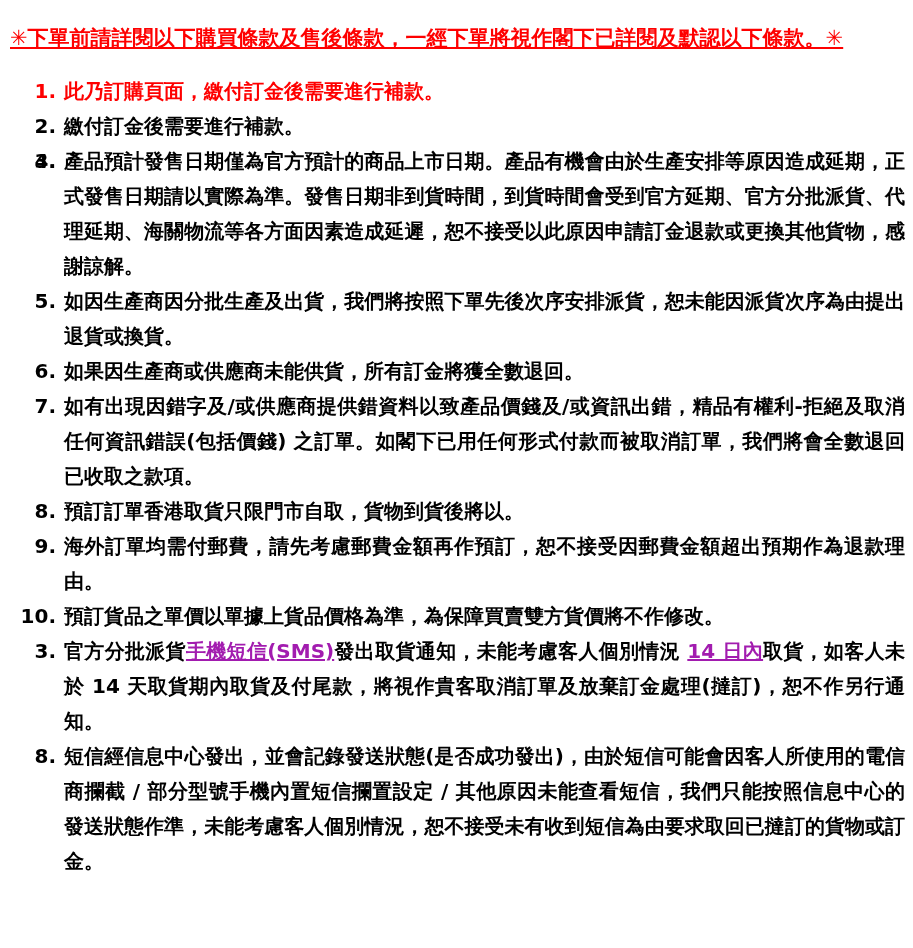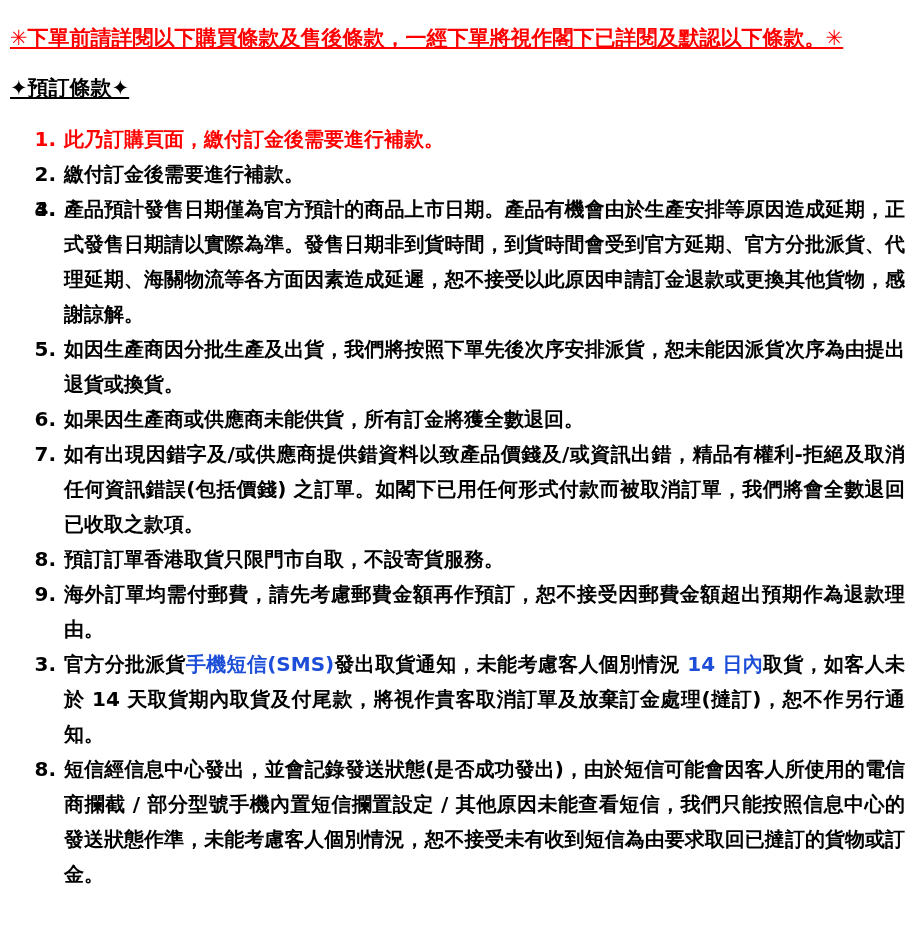--- a/index.html
+++ b/index.html
@@ -39,33 +39,31 @@
   }
   .term .num {
     position: absolute;
     left: 0;
     top: 0;
     width: 46px;
     text-align: right;
   }
   .term.red { color: #fe0000; }
   .hl-red {
-    color: #1d4ed8;
+    color: #a21caf;
+    text-decoration: underline;
   }
 </style>
 </head>
 <body>
 
 <div class="page">
 
   <div class="notice">✳下單前請詳閱以下購買條款及售後條款，一經下單將視作閣下已詳閱及默認以下條款。✳</div>
 
-  <div>
-    <span class="section-title">✦預訂條款✦</span>
-  </div>
 
   <div class="terms">
 
     <div class="term red">
       <span class="num">1.</span>
       <span class="text">此乃訂購頁面，繳付訂金後需要進行補款。</span>
     </div>
 
     <div class="term">
       <span class="num">2.</span>
@@ -91,28 +89,32 @@
       <span class="text">如果因生產商或供應商未能供貨，所有訂金將獲全數退回。</span>
     </div>
 
     <div class="term">
       <span class="num">7.</span>
       <span class="text">如有出現因錯字及/或供應商提供錯資料以致產品價錢及/或資訊出錯，精品有權利-拒絕及取消任何資訊錯誤(包括價錢) 之訂單。如閣下已用任何形式付款而被取消訂單，我們將會全數退回已收取之款項。</span>
     </div>
 
     <div class="term">
       <span class="num">8.</span>
-      <span class="text">預訂訂單香港取貨只限門市自取，不設寄貨服務。</span>
+      <span class="text">預訂訂單香港取貨只限門市自取，貨物到貨後將以。</span>
     </div>
 
     <div class="term">
       <span class="num">9.</span>
       <span class="text">海外訂單均需付郵費，請先考慮郵費金額再作預訂，恕不接受因郵費金額超出預期作為退款理由。</span>
     </div>
 
+    <div class="term">
+      <span class="num">10.</span>
+      <span class="text">預訂貨品之單價以單據上貨品價格為準，為保障買賣雙方貨價將不作修改。</span>
+    </div>
 
     <div class="term">
       <span class="num">3.</span>
       <span class="text"><span>官方分批派貨</span><span class="hl-red">手機短信(SMS)</span><span>發出取貨通知，未能考慮客人個別情況 </span><span class="hl-red">14 日內</span><span>取貨，如客人未於 14 天取貨期內取貨及付尾款，將視作貴客取消訂單及放棄訂金處理(撻訂)，恕不作另行通知。</span></span>
     </div>
 
     <div class="term">
       <span class="num">8.</span>
       <span class="text">短信經信息中心發出，並會記錄發送狀態(是否成功發出)，由於短信可能會因客人所使用的電信商攔截 / 部分型號手機內置短信攔置設定 / 其他原因未能查看短信，我們只能按照信息中心的發送狀態作準，未能考慮客人個別情況，恕不接受未有收到短信為由要求取回已撻訂的貨物或訂金。</span>
     </div>

